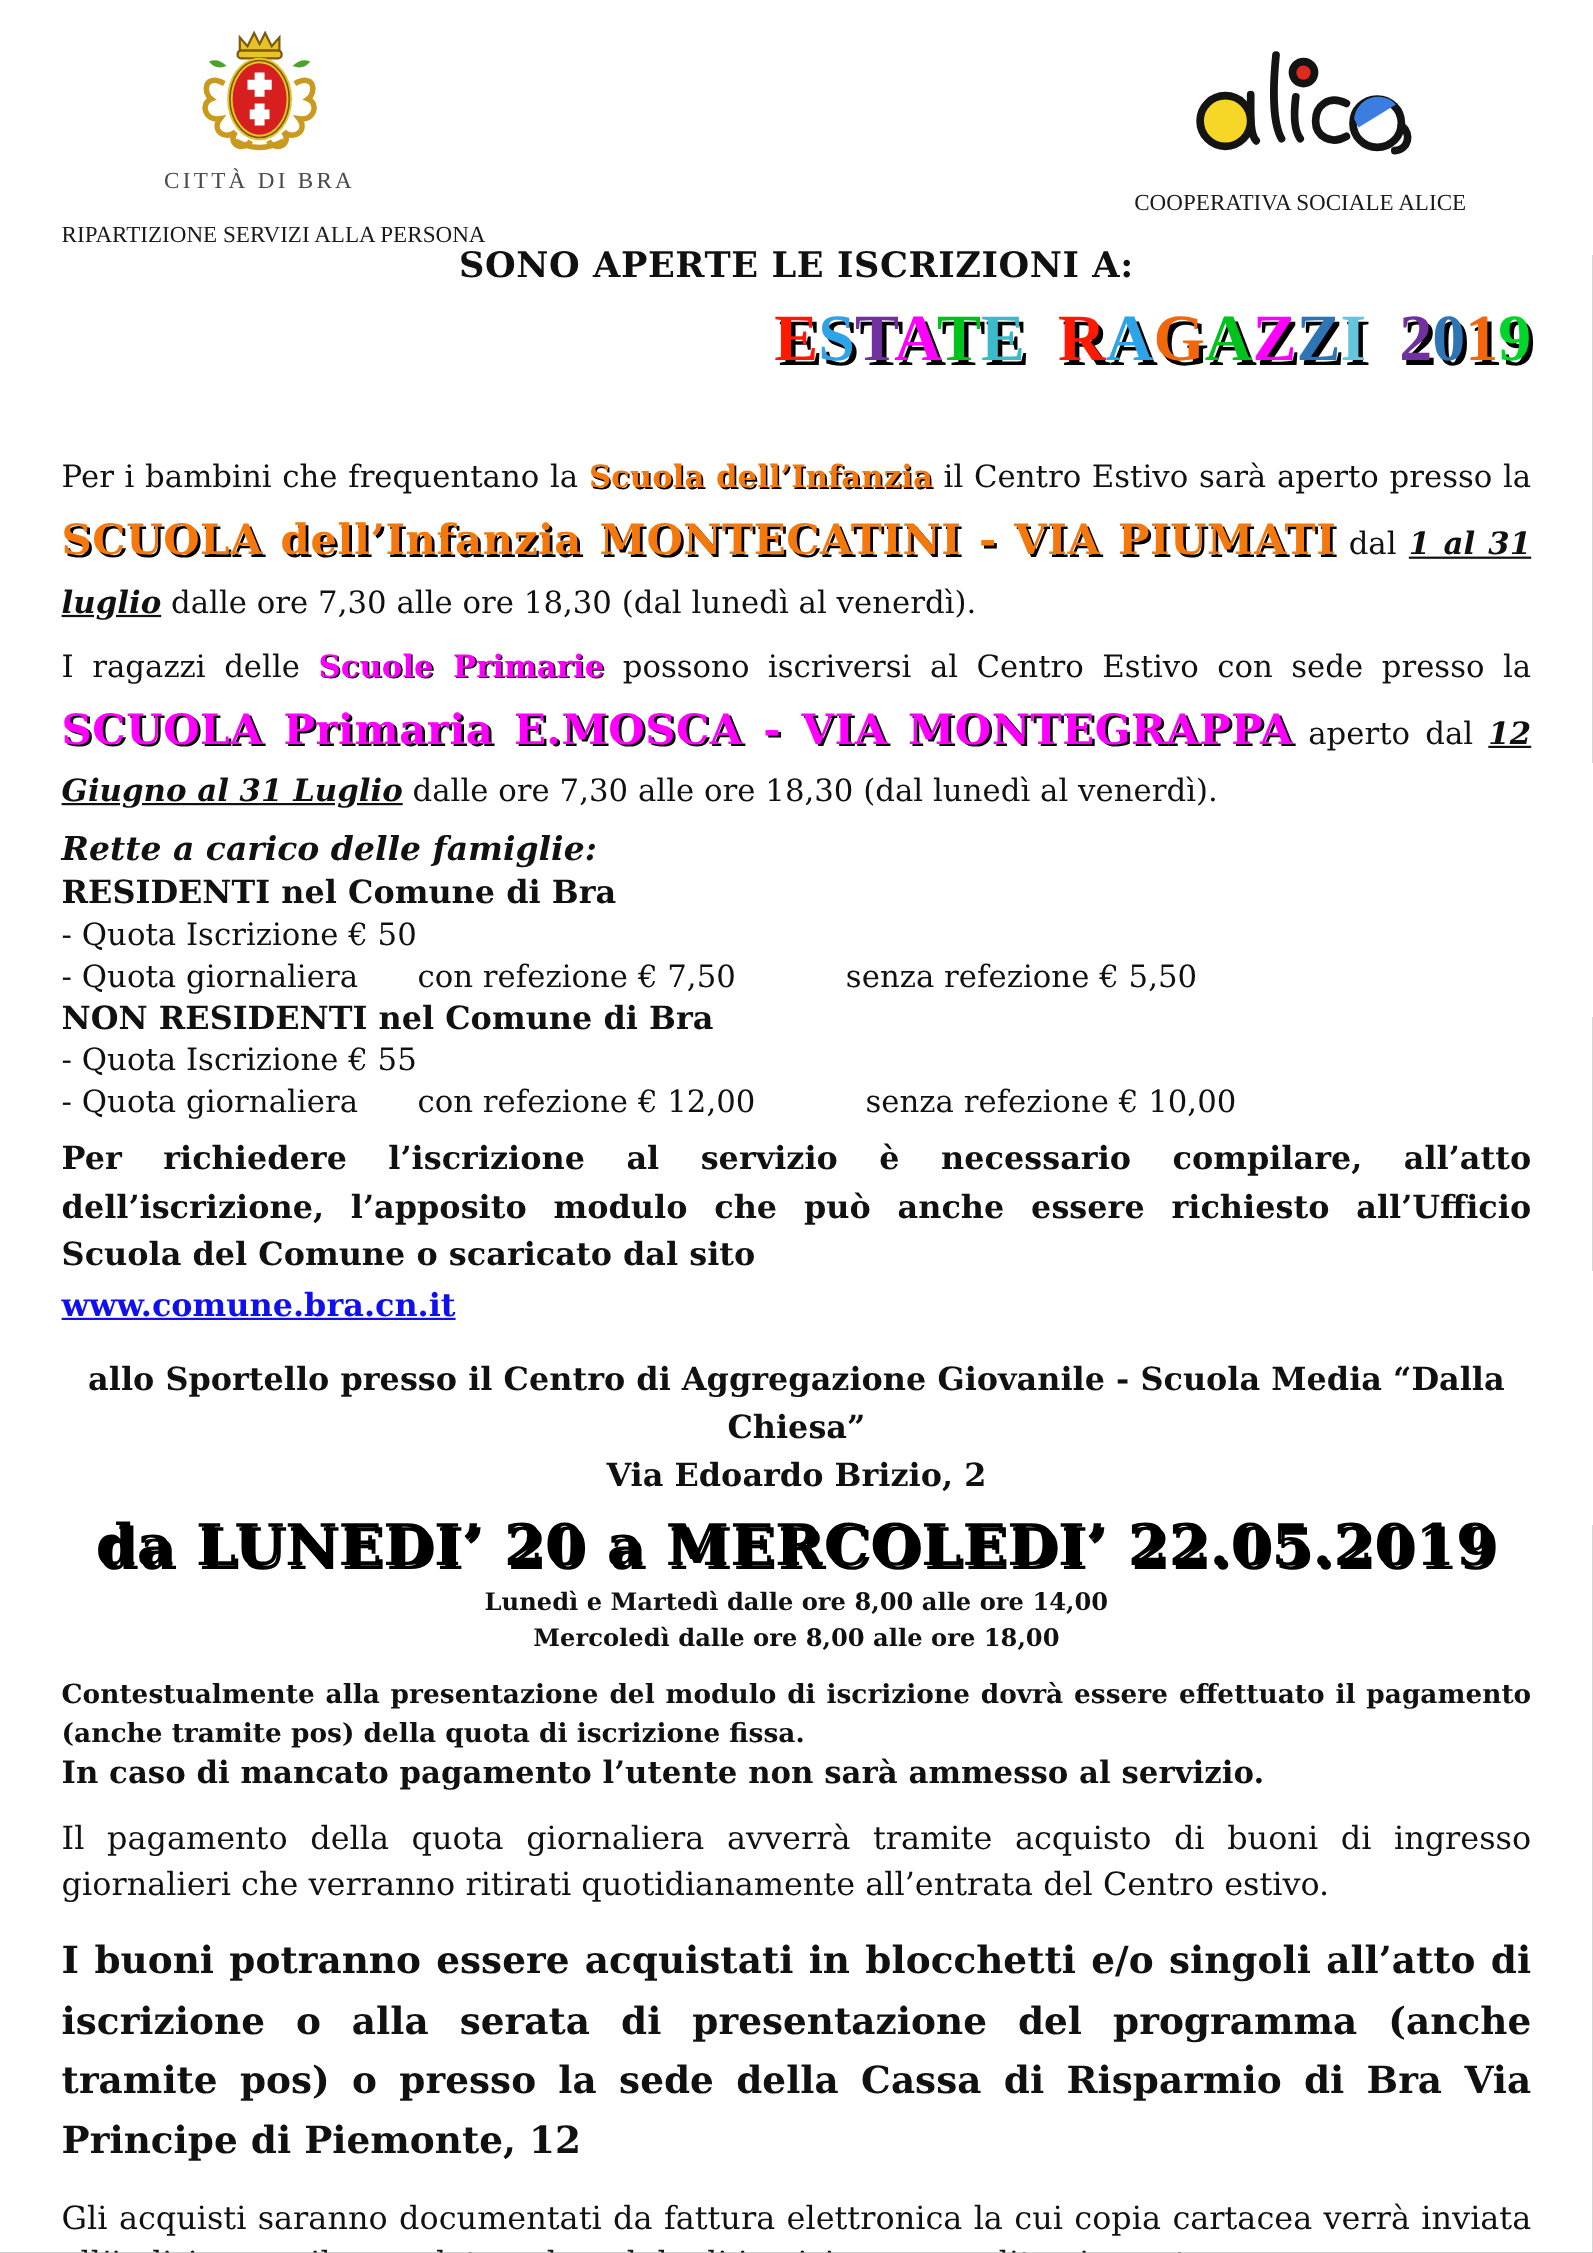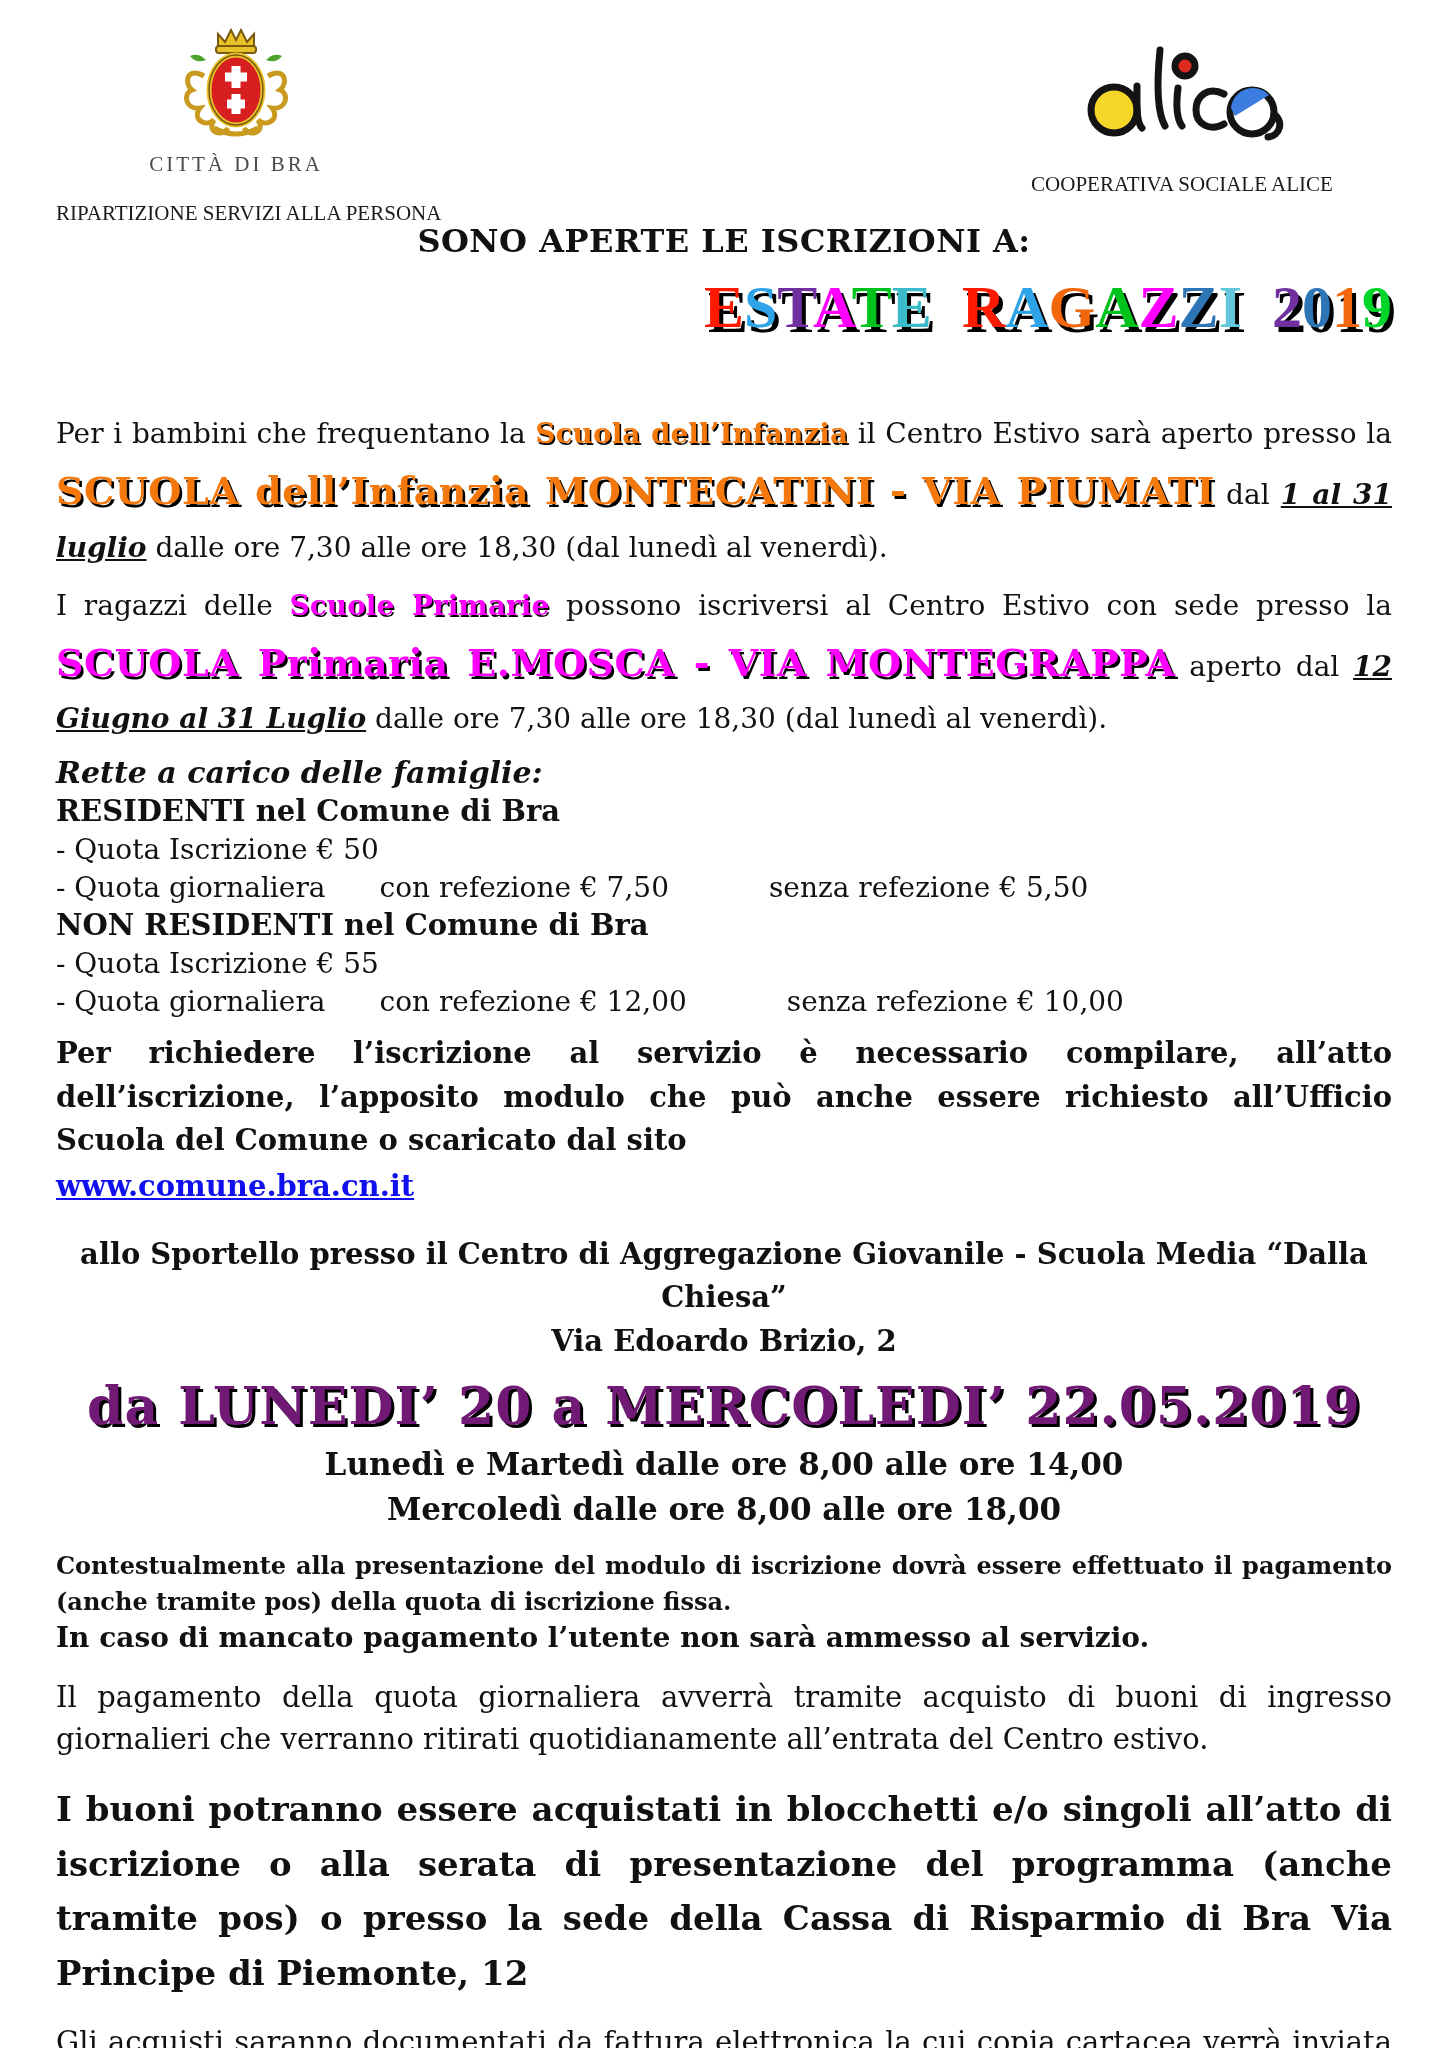--- a/index.html
+++ b/index.html
@@ -39,21 +39,21 @@
   .fee-l .g1 { margin-left:54px; }
   .fee-l .g2 { margin-left:100px; }
   .modulo { font-size:29px; font-weight:bold; line-height:1.5; text-align:justify; margin-top:14px; }
   .site-link { display:inline-block; margin-top:6px; font-size:29px; font-weight:bold;
                color:#1010ee; text-decoration:underline; cursor:pointer; }
   .regblock { text-align:center; margin-top:30px; font-size:29px; font-weight:bold; line-height:1.5; }
   .sky { text-shadow:1.5px 1.5px 0 #000; }
   .date-big { text-align:center; font-size:52px; font-weight:bold; letter-spacing:1px;
               margin-top:12px; text-shadow:3px 3px 0 #000;
               font-family:"DejaVu Serif", serif; }
-  .hours { text-align:center; font-size:31px; font-weight:bold; line-height:1.45; margin-top:6px; }
+  .hours { text-align:center; font-size:22px; font-weight:bold; line-height:1.45; margin-top:6px; }
   .pay1 { font-size:24px; font-weight:bold; line-height:1.48; text-align:justify; margin-top:16px; }
   .pay1b { font-size:28px; font-weight:bold; margin-top:2px; }
   .pay2 { font-size:29px; line-height:1.45; text-align:justify; margin-top:22px; }
   .pay3 { font-size:34px; font-weight:bold; line-height:1.6; text-align:justify; margin-top:22px; }
   .pay4 { font-size:29px; line-height:1.42; text-align:justify; margin-top:22px; }
 </style>
 </head>
 <body>
 
 <div class="page">
@@ -138,21 +138,21 @@
   
   <p class="modulo">Per richiedere l’iscrizione al servizio è necessario compilare, all’atto dell’iscrizione, l’apposito modulo che può anche essere richiesto all’Ufficio Scuola del Comune o scaricato dal sito</p>
   <a class="site-link" style="color: rgb(16, 16, 238);">www.comune.bra.cn.it</a>
 
   
   <div class="regblock">
     <div>allo Sportello presso il Centro di Aggregazione Giovanile - Scuola Media “Dalla Chiesa”</div>
     <div>Via Edoardo Brizio, 2</div>
   </div>
 
-  <div class="date-big" style="color: #701a75;">da LUNEDI’ 20 a MERCOLEDI’ 22.05.2019</div>
+  <div class="date-big" style="color: #000000;">da LUNEDI’ 20 a MERCOLEDI’ 22.05.2019</div>
 
   <div class="hours">
     <div>Lunedì e Martedì dalle ore 8,00 alle ore 14,00</div>
     <div>Mercoledì dalle ore 8,00 alle ore 18,00</div>
   </div>
 
   
   <p class="pay1">Contestualmente alla presentazione del modulo di iscrizione dovrà essere effettuato il pagamento (anche tramite pos) della quota di iscrizione fissa.</p>
   <p class="pay1b">In caso di mancato pagamento l’utente non sarà ammesso al servizio.</p>
   <p class="pay2">Il pagamento della quota giornaliera avverrà tramite acquisto di buoni di ingresso giornalieri che verranno ritirati quotidianamente all’entrata del Centro estivo.</p>

